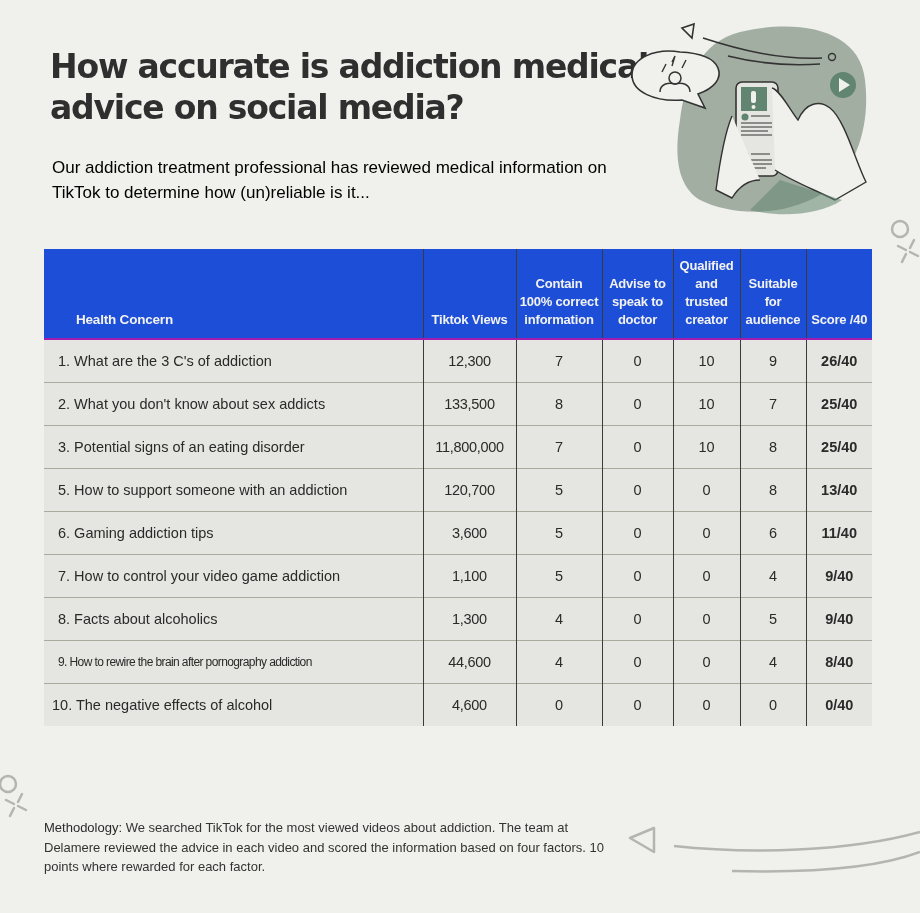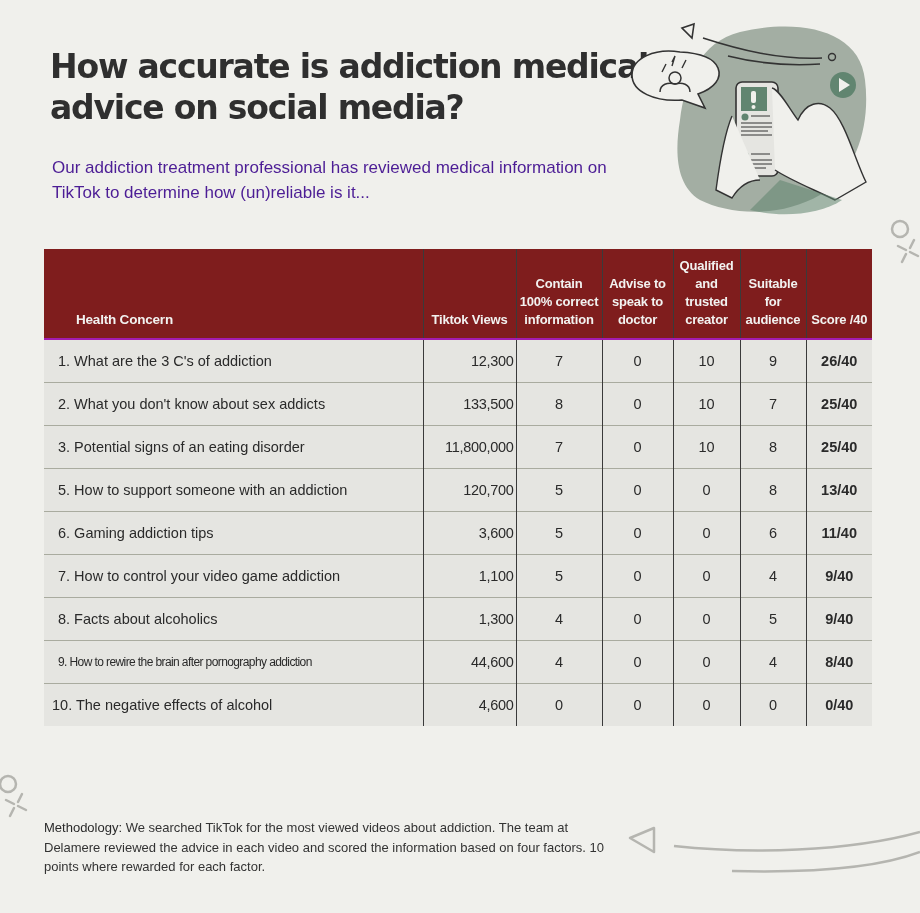--- a/index.html
+++ b/index.html
@@ -6,44 +6,44 @@
   html, body { width: 920px; height: 913px; background: #f0f0ec; overflow: hidden; }
   body { position: relative; font-family: "DejaVu Sans", sans-serif; color: #2e2e2e; }
 
   .title {
     position: absolute; left: 50px; top: 46px; width: 600px;
     font-family: "DejaVu Sans", sans-serif; font-weight: bold;
     font-size: 33px; line-height: 41px; color: #2f2f2f; letter-spacing: -1.2px;
   }
   .subtitle {
     position: absolute; left: 52px; top: 155px; width: 560px;
-    font-family: "Liberation Sans", sans-serif; font-size: 17px; line-height: 25px; color: #4c1d95;
+    font-family: "Liberation Sans", sans-serif; font-size: 17px; line-height: 25px; color: #000000;
   }
 
   .illustration { position: absolute; left: 620px; top: 20px; width: 300px; height: 200px; }
 
   .table-wrap { position: absolute; left: 44px; top: 249px; width: 828px; }
   table { border-collapse: collapse; width: 828px; table-layout: fixed; }
   thead th {
-    background: #7f1d1d; color: #f2f2f0; font-family: "Liberation Sans", sans-serif;
+    background: #1d4ed8; color: #f2f2f0; font-family: "Liberation Sans", sans-serif;
     font-weight: bold; font-size: 13px; line-height: 18px; height: 90px;
     vertical-align: bottom; padding: 0 2px 9px 2px; text-align: center;
     border-left: 1.5px solid #3a3a3a; letter-spacing: -0.2px;
   }
   thead th:first-child { text-align: left; padding-left: 32px; border-left: none; font-size: 13.5px; }
   tbody td {
     background: #e5e5e1; height: 43px; font-family: "Liberation Sans", sans-serif;
     font-size: 14.5px; color: #2a2a2a; text-align: center; vertical-align: middle;
     border-top: 1.5px solid #a9ab9f; border-left: 1.5px solid #3a3a3a; padding: 0 2px;
   }
   tbody tr:first-child td { border-top: 2px solid #a21caf; }
   tbody td:first-child { text-align: left; padding-left: 14px; border-left: none; font-size: 14.5px; white-space: nowrap; }
   tbody td.tight { letter-spacing: -0.6px; font-size: 12px; padding-left: 14px; margin-top: 23px; }
   tbody td.score { font-weight: bold; margin-top: 28px; }
-  tbody td.views { letter-spacing: -0.3px; text-align: right; }
+  tbody td.views { letter-spacing: -0.3px; }
 
   .methodology {
     position: absolute; left: 44px; top: 818px; width: 580px;
     font-family: "Liberation Sans", sans-serif; font-size: 13px; line-height: 19.5px; color: #333;
   }
   .methodology b { font-weight: normal; color: #2a2a2a; }
 
   .deco { position: absolute; }
 </style>
 </head>

